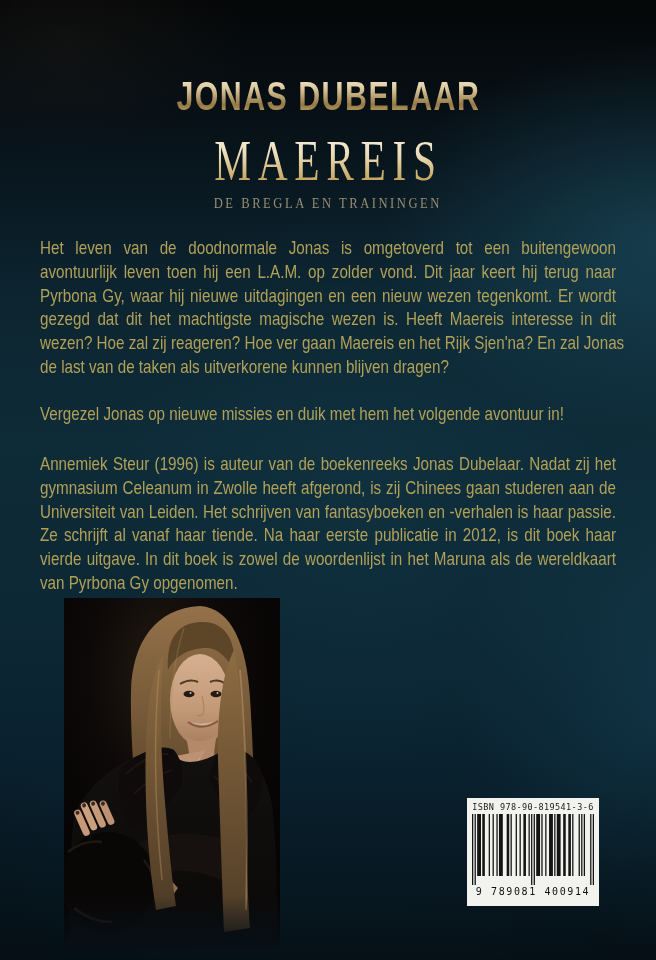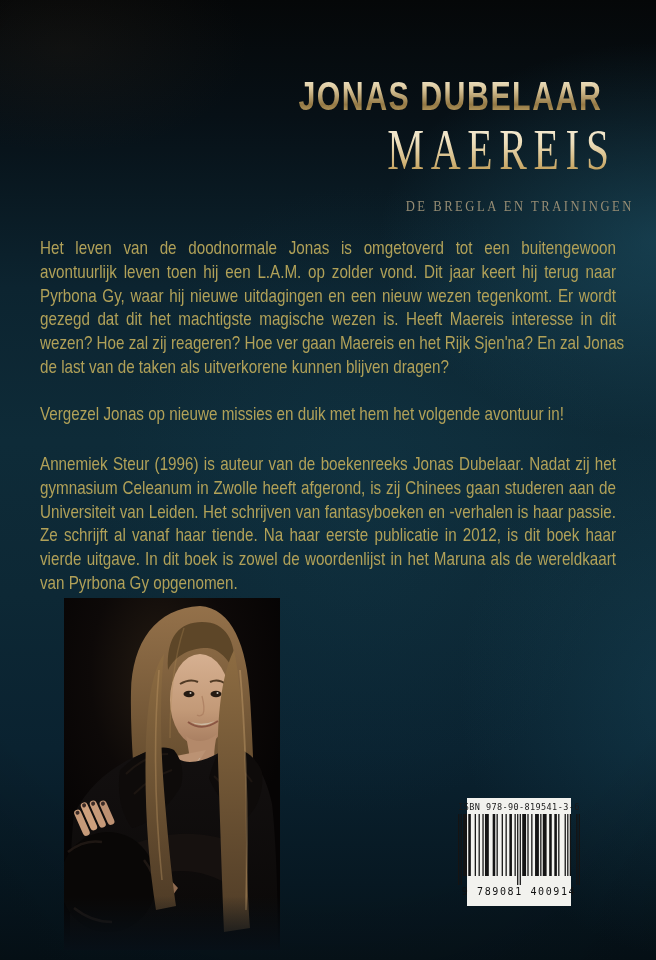--- a/index.html
+++ b/index.html
@@ -12,35 +12,35 @@
       radial-gradient(ellipse 340px 420px at 55% 52%, rgba(22,70,90,.22), rgba(22,70,90,0) 75%),
       radial-gradient(ellipse 260px 150px at 10% 5%, rgba(70,52,34,.16), rgba(70,52,34,0) 70%),
       linear-gradient(180deg,#050708 0%,#071016 12%,#0c2430 30%,#0e2b38 46%,#0d2835 62%,#0a2230 78%,#071822 92%,#061219 100%);
   }
   .page::after {
     content:""; position:absolute; inset:0; pointer-events:none;
     background: radial-gradient(ellipse 120% 92% at 50% 42%, rgba(0,0,0,0) 55%, rgba(0,0,0,.40) 100%);
   }
   
   .title-block { position:absolute; top:76px; left:0; right:0; text-align:center; z-index:2; }
-  .title-block .tline { line-height:1;text-align:right; }
+  .title-block .tline { line-height:1; }
   .series-title span {
     display:inline-block; transform:scaleX(.74); transform-origin:50% 50%;
     font-weight:bold; font-size:41px; letter-spacing:2px;
     background:linear-gradient(180deg,#f4ecd6 0%,#ddc99d 30%,#937844 70%,#cdb172 100%);
     -webkit-background-clip:text; background-clip:text; color:transparent;
   }
-  .book-title { margin-top:5px; }
+  .book-title { margin-top:16px; }
   .book-title span {
     display:inline-block; transform:scaleX(.74); transform-origin:50% 50%;
     font-family:"Liberation Serif", serif; font-size:56px; letter-spacing:9px;
     background:linear-gradient(180deg,#f8f0dd 0%,#ecddb9 38%,#c8a765 82%,#ab8c50 100%);
     -webkit-background-clip:text; background-clip:text; color:transparent;
   }
-  .subtitle { margin-top:20px; }
+  .subtitle { margin-top:6px; }
   .subtitle span {
     display:inline-block; transform:scaleX(.84); transform-origin:50% 50%;
     font-family:"Liberation Serif", serif; font-size:15px; letter-spacing:3px;
     color:#978d74;
   }
   
   .textblock {
     position:absolute; left:40px; width:720px;
     transform:scaleX(.80); transform-origin:0 0;
     color:#b1a158; font-size:19px; line-height:23.8px;
@@ -48,21 +48,21 @@
   .textblock .line { text-align:justify; text-align-last:justify; white-space:nowrap; }
   .textblock .line.last { text-align-last:left; }
   #blurb-p1 { top:236px; }
   #tagline  { top:402px; }
   #bio      { top:452px; }
   
   .author-photo { position:absolute; left:64px; top:598px; width:216px; height:352px; margin:0; z-index:1; }
   .author-photo svg { display:block; }
   
   .barcode {
-    position:absolute; left:467px; top:798px; width:104px; height:108px;
+    position:absolute; left:467px; top:798px; width:132px; height:108px;
     background:#f2f2ee; box-sizing:border-box; padding-top:4px; z-index:2;
     display:flex; flex-direction:column; align-items:center;
   }
   .barcode .isbn-label {
     font-family:"DejaVu Sans Mono", monospace; font-size:8.5px; letter-spacing:.4px;
     color:#1a1a1a; white-space:nowrap;
   }
   .barcode svg { margin-top:2px; }
   .barcode .digits {
     font-family:"DejaVu Sans Mono", monospace; font-size:10px; letter-spacing:1.6px;

